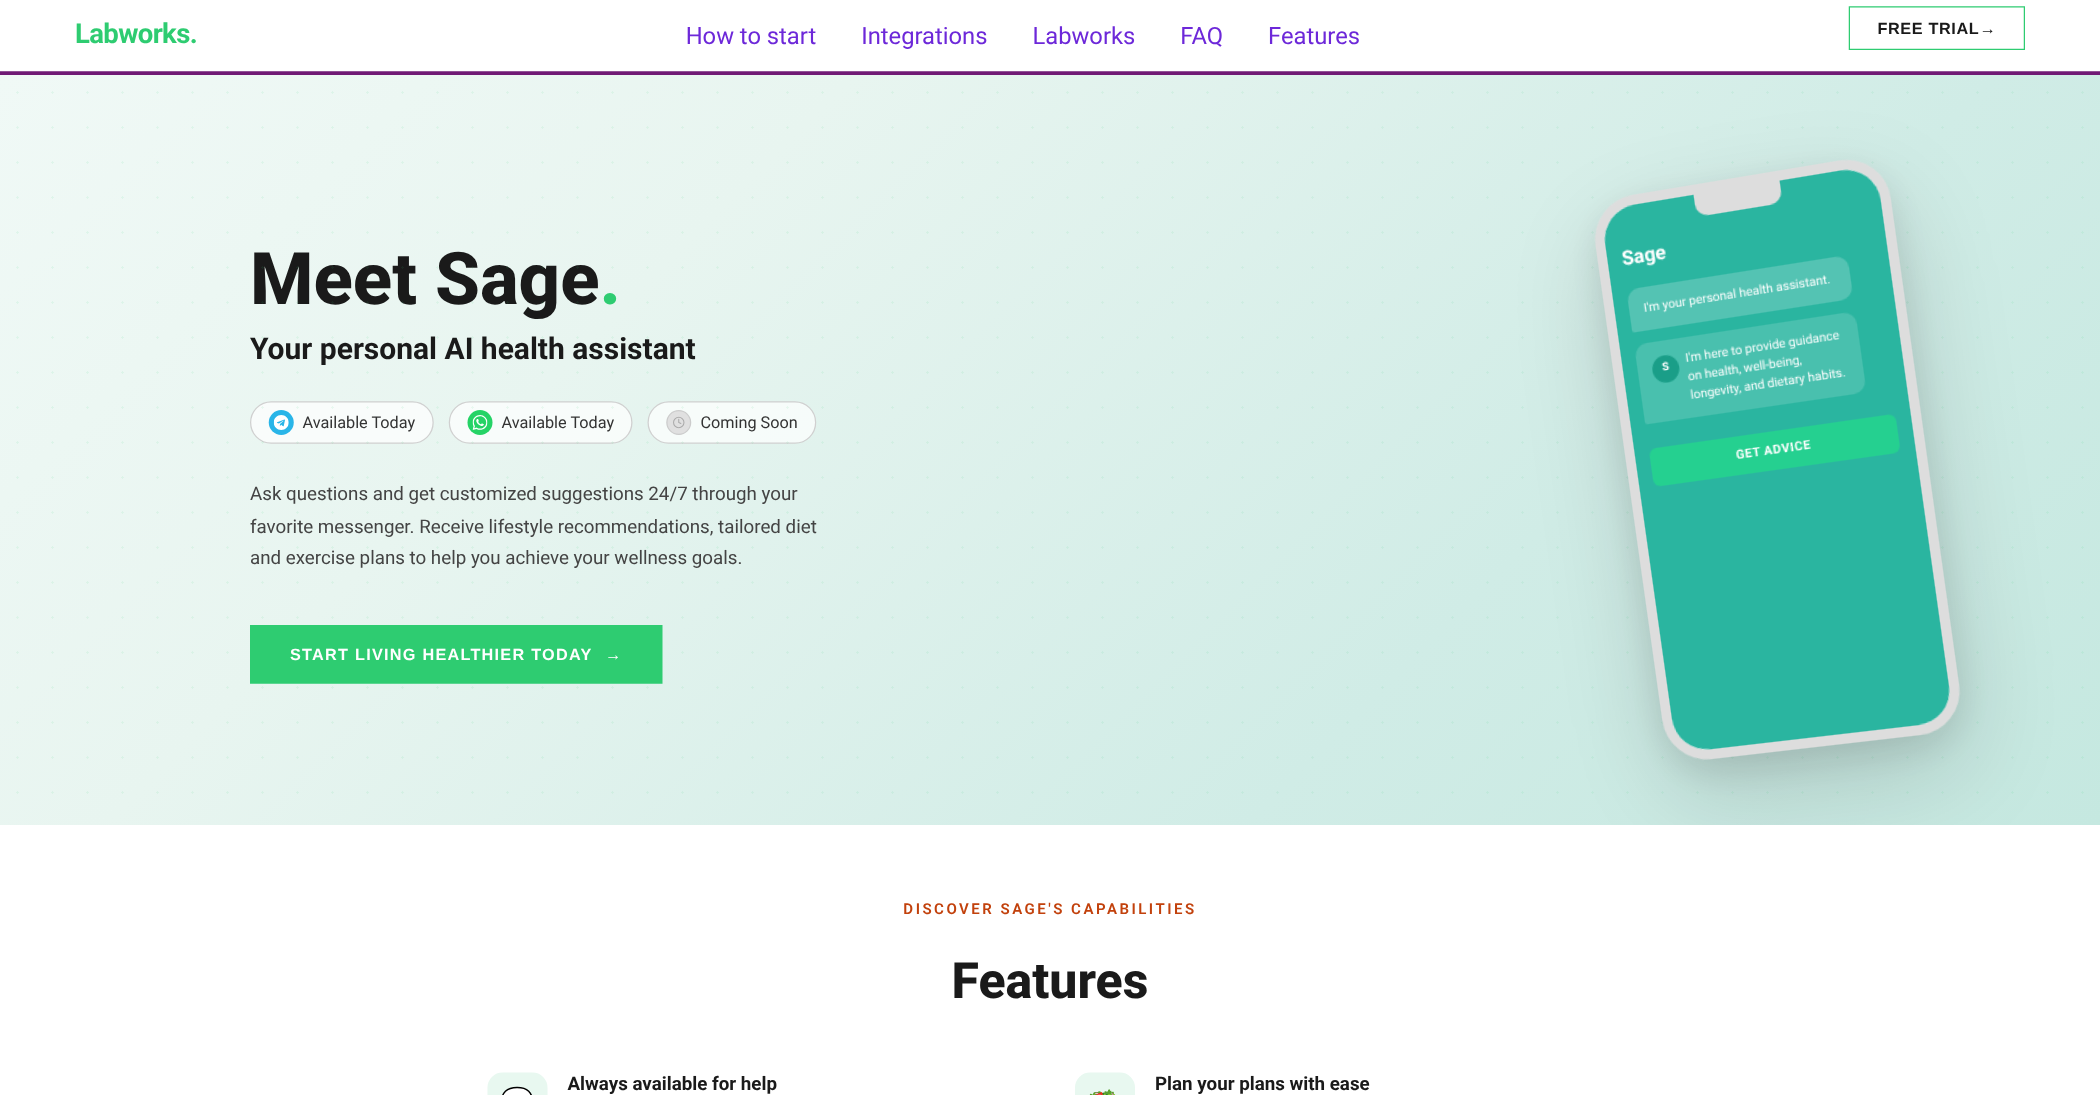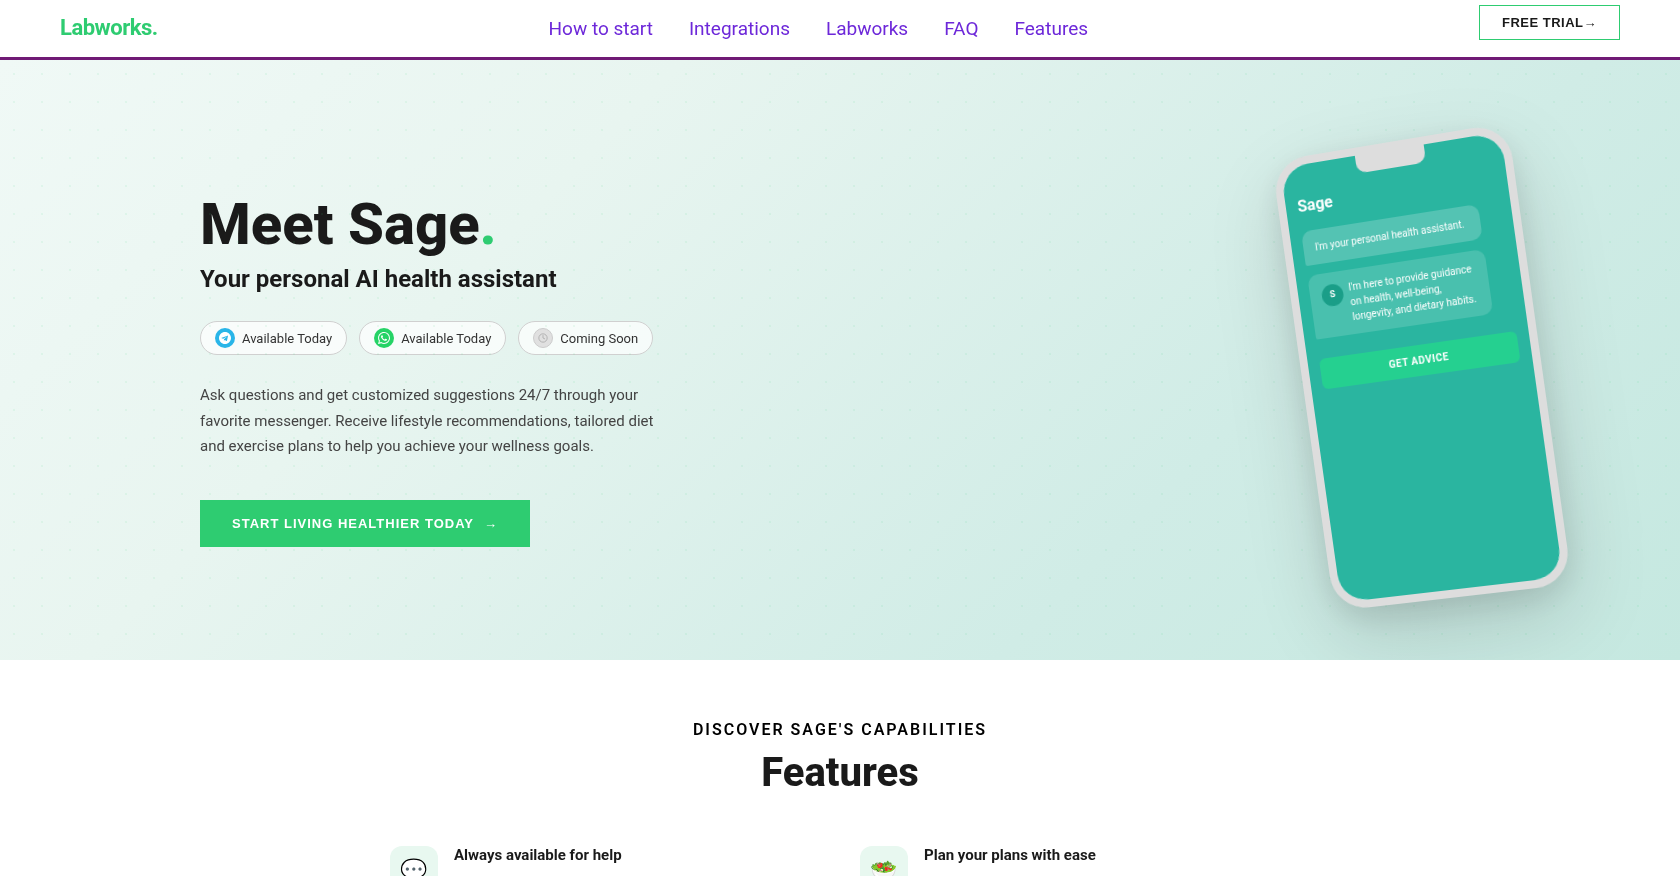--- a/index.html
+++ b/index.html
@@ -107,22 +107,22 @@
       background: #25d090; color: #fff; border: none; border-radius: 6px;
       padding: 10px; font-size: 10px; font-weight: 700; letter-spacing: 0.5px;
       text-transform: uppercase; margin-top: 10px; cursor: pointer; text-align: center;
     }
 
     
     .features-section {
       background: #fff; padding: 60px 40px 20px; text-align: center;
     }
     .features-label {
-      font-size: 16px; font-weight: 600; letter-spacing: 2px; color: #000000; text-transform: uppercase;
-      margin-bottom: 10px;
+      font-size: 12px; font-weight: 600; letter-spacing: 2px; color: #c2410c; text-transform: uppercase;
+      margin-bottom: 27px;
     }
     .features-title {
       font-size: 40px; font-weight: 800; color: #1a1a1a; margin-bottom: 50px;
     }
     .features-grid {
       display: grid; grid-template-columns: 1fr 1fr; gap: 40px; max-width: 900px; margin: 0 auto;
     }
     .feature-item { display: flex; align-items: flex-start; gap: 16px; text-align: left; }
     .feature-icon-wrap {
       width: 48px; height: 48px; background: #e8f8f0; border-radius: 12px;

